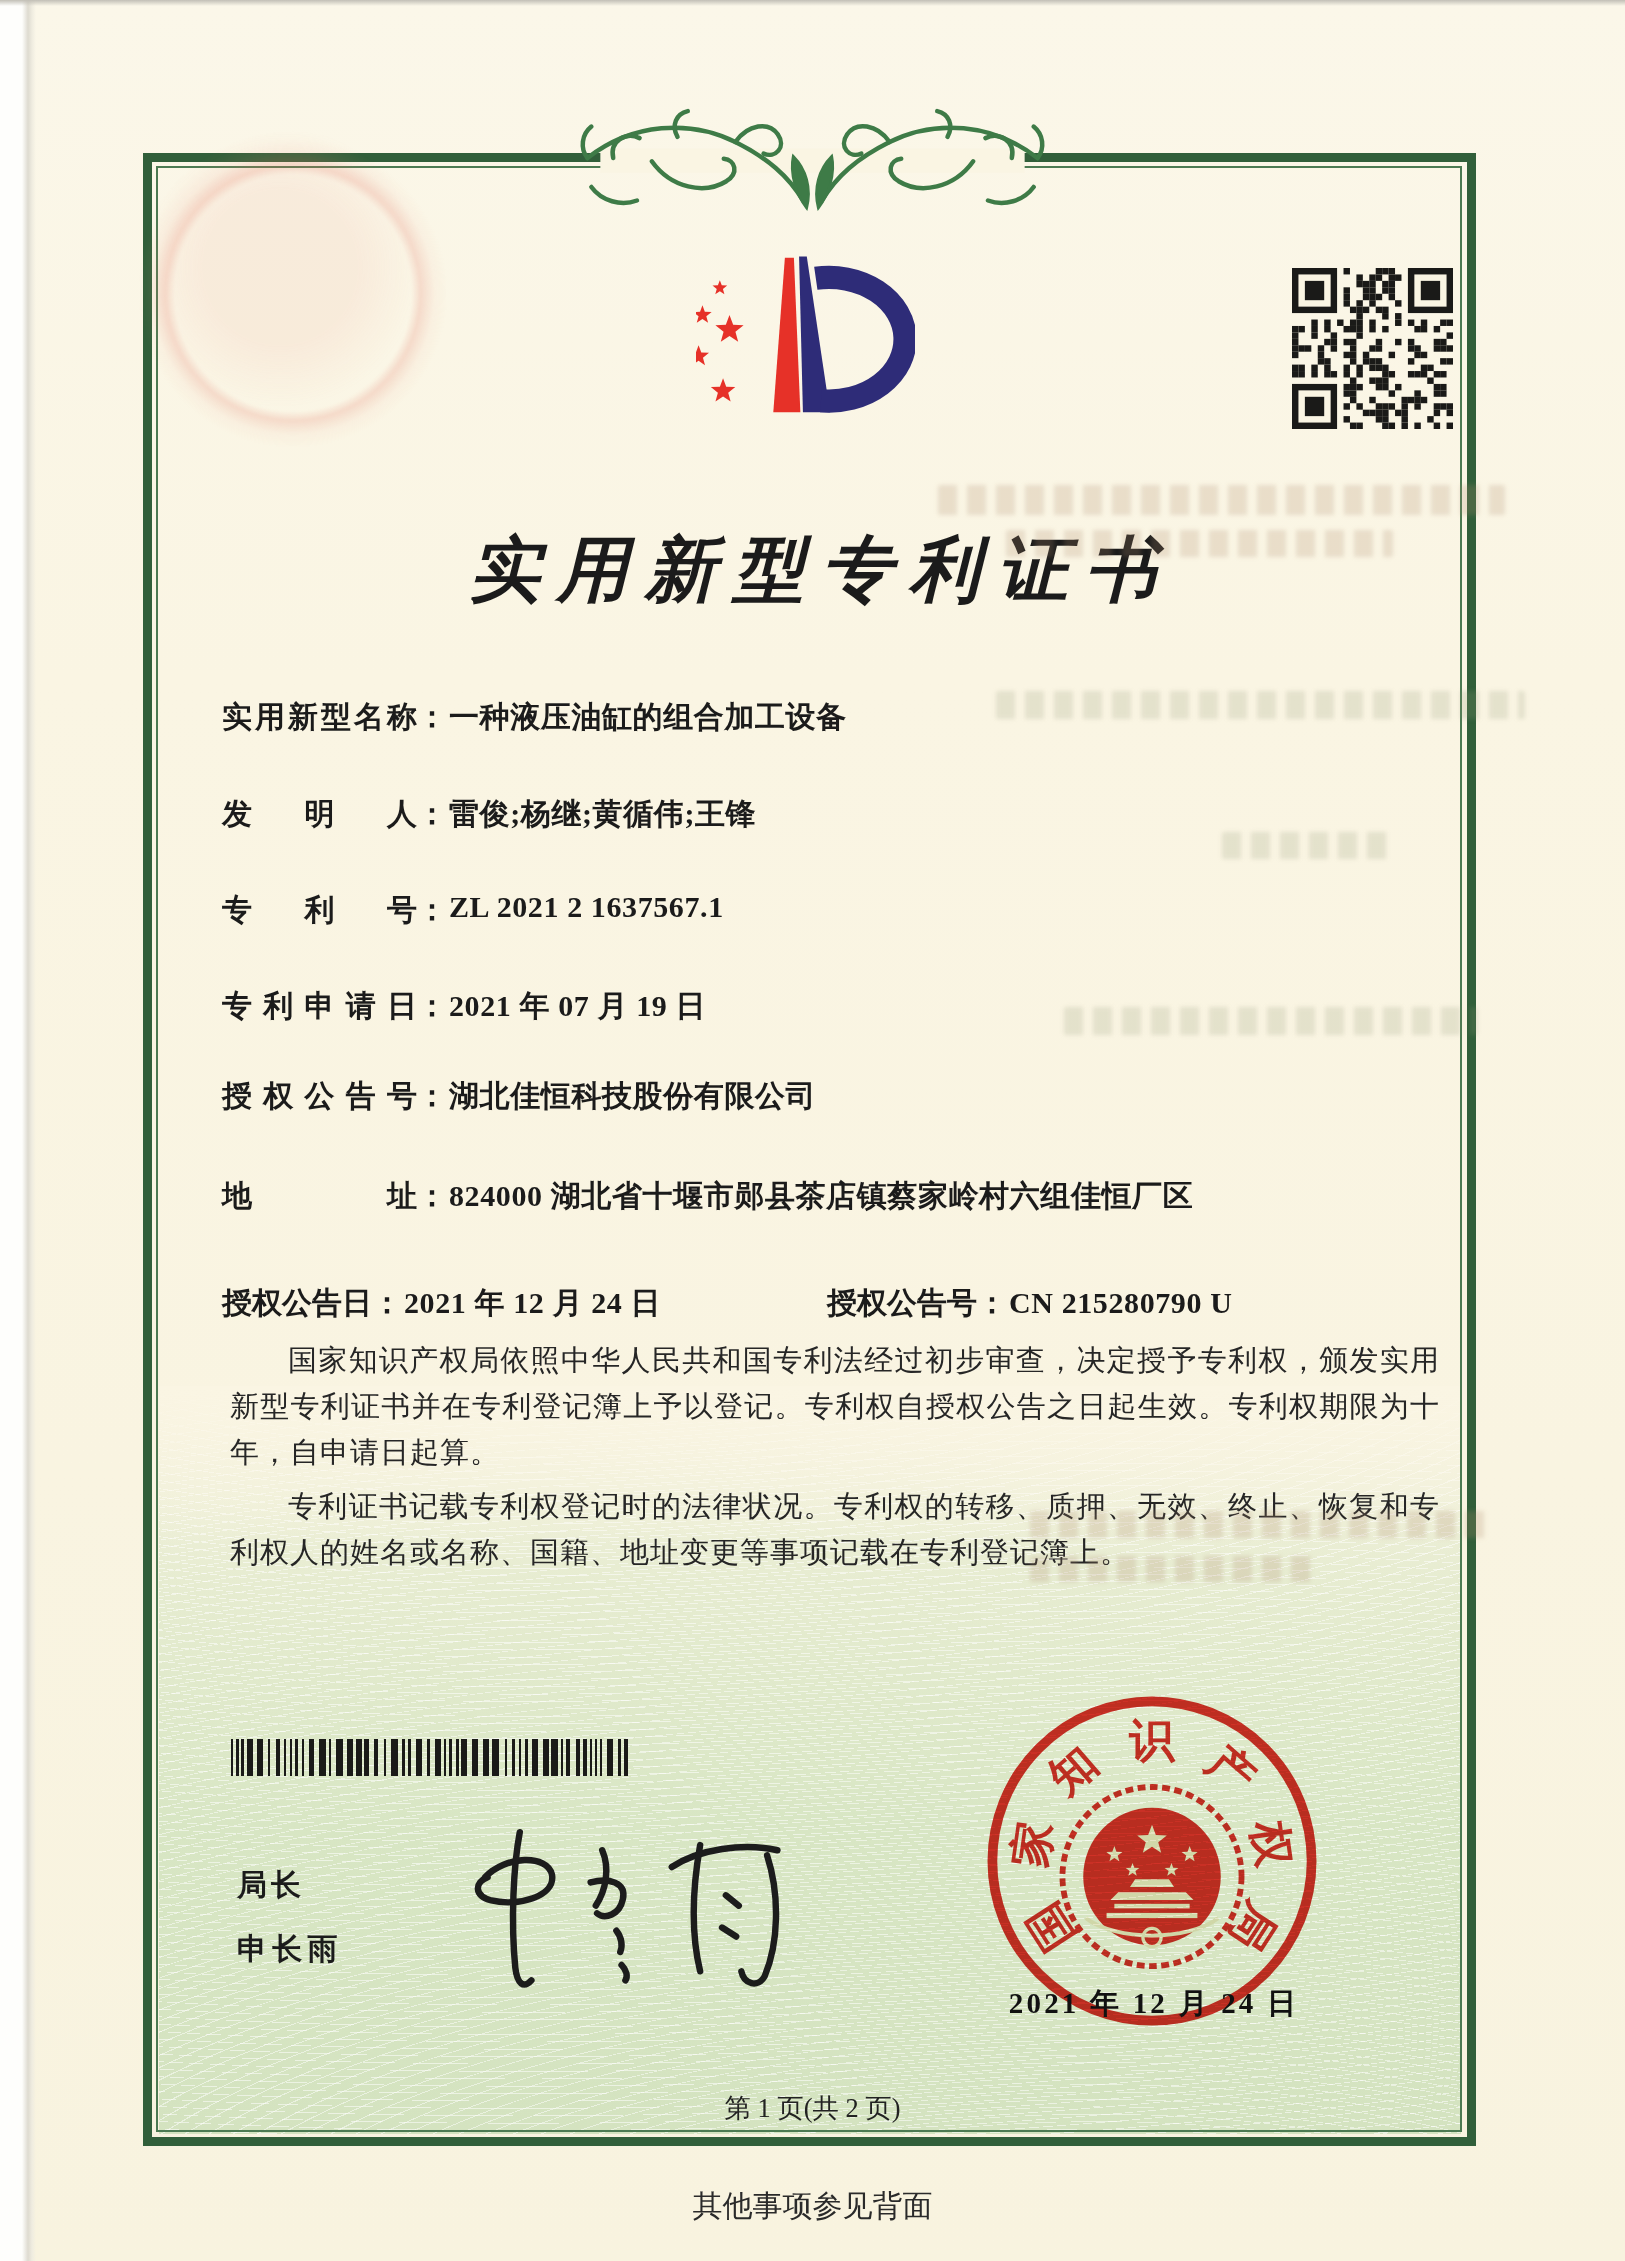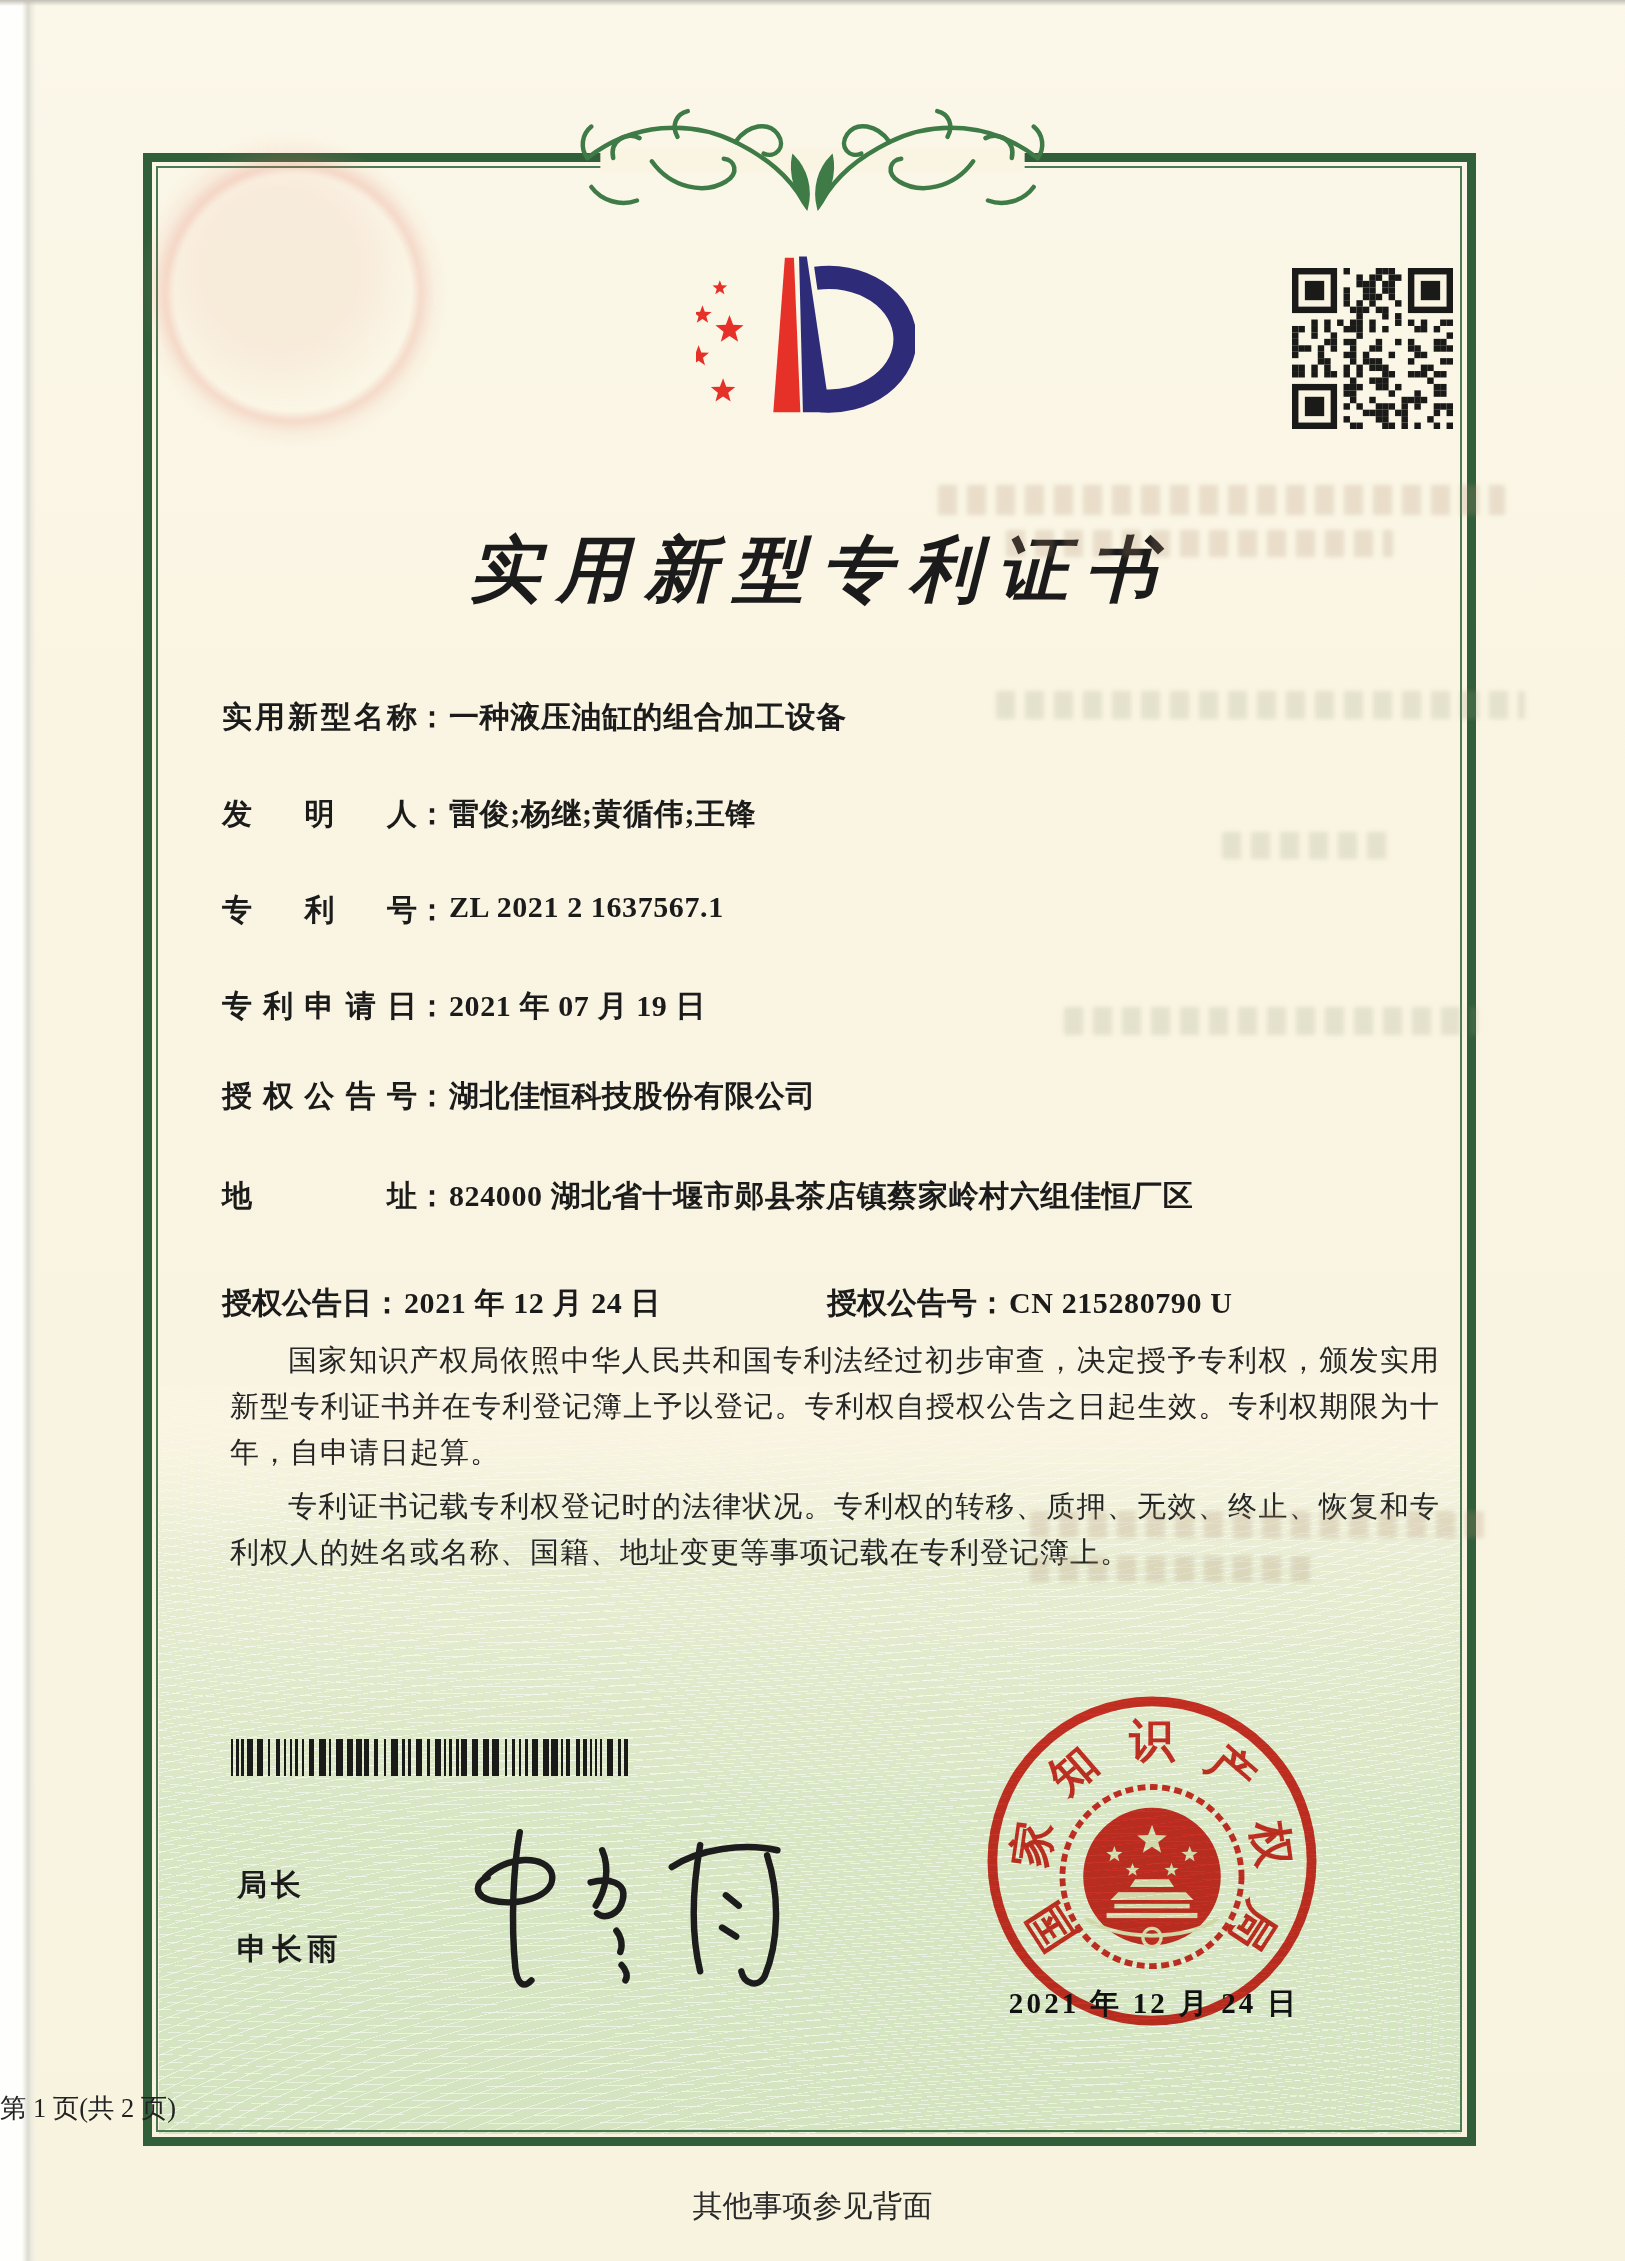--- a/index.html
+++ b/index.html
@@ -39,21 +39,21 @@
     letter-spacing:1px;text-align:justify;color:#262626;}
   .paras p{margin:8px;text-indent:2em;}
   .barcode{left:231px;top:1739px;width:413px;height:37px;white-space:nowrap;overflow:hidden;}
   .barcode i{display:inline-block;height:100%;background:#1a1a18;vertical-align:top;}
   .officer-title{left:237px;top:1865px;font-size:30px;font-weight:600;letter-spacing:3.9px;}
   .officer-name{left:237px;top:1929px;font-size:30px;font-weight:600;letter-spacing:5.2px;}
   .signature{left:409px;top:1805px;}
   .seal{left:982px;top:1691px;mix-blend-mode:multiply;opacity:.95;}
   .seal-date{left:993px;top:1984px;width:322px;text-align:center;font-size:29px;
     letter-spacing:3.2px;color:#111;font-weight:600;}
-  .page-num{left:0;top:2091px;width:1625px;font-size:26.4px;color:#222;}
+  .page-num{left:0;top:2091px;width:1625px;text-align:center;font-size:26.4px;color:#222;}
   .back-note{left:0;top:2186px;width:1625px;text-align:center;font-size:30px;color:#2a2a2a;}
   .bleed{position:absolute;filter:blur(1.9px);border-radius:2.6px;}
   .bleed.warm{background:repeating-linear-gradient(90deg,rgba(172,138,108,.22) 0 19.3px,rgba(172,138,108,0) 19.3px 29px);}
   .bleed.cool{background:repeating-linear-gradient(90deg,rgba(142,150,116,.20) 0 19.3px,rgba(142,150,116,0) 19.3px 29px);}
   .ornament{left:574px;top:97px;}
 </style>
 </head>
 <body>
 
 <div class="page">

